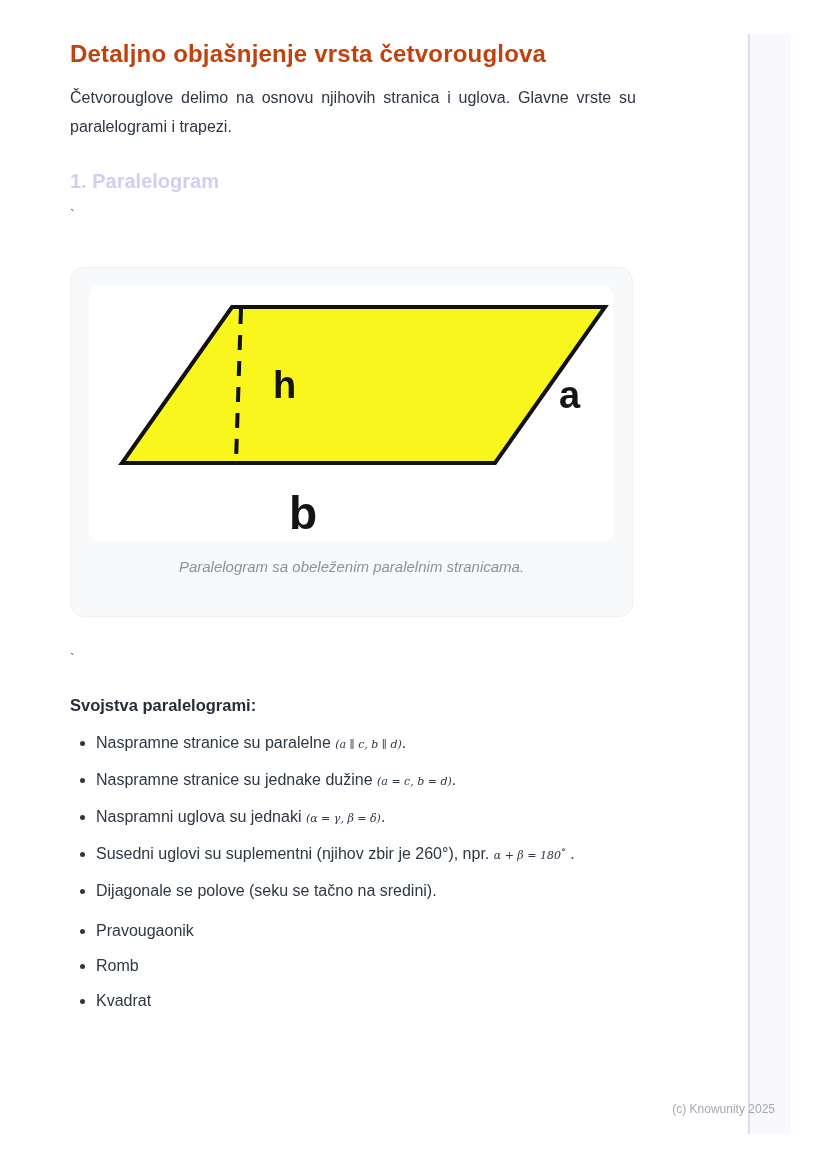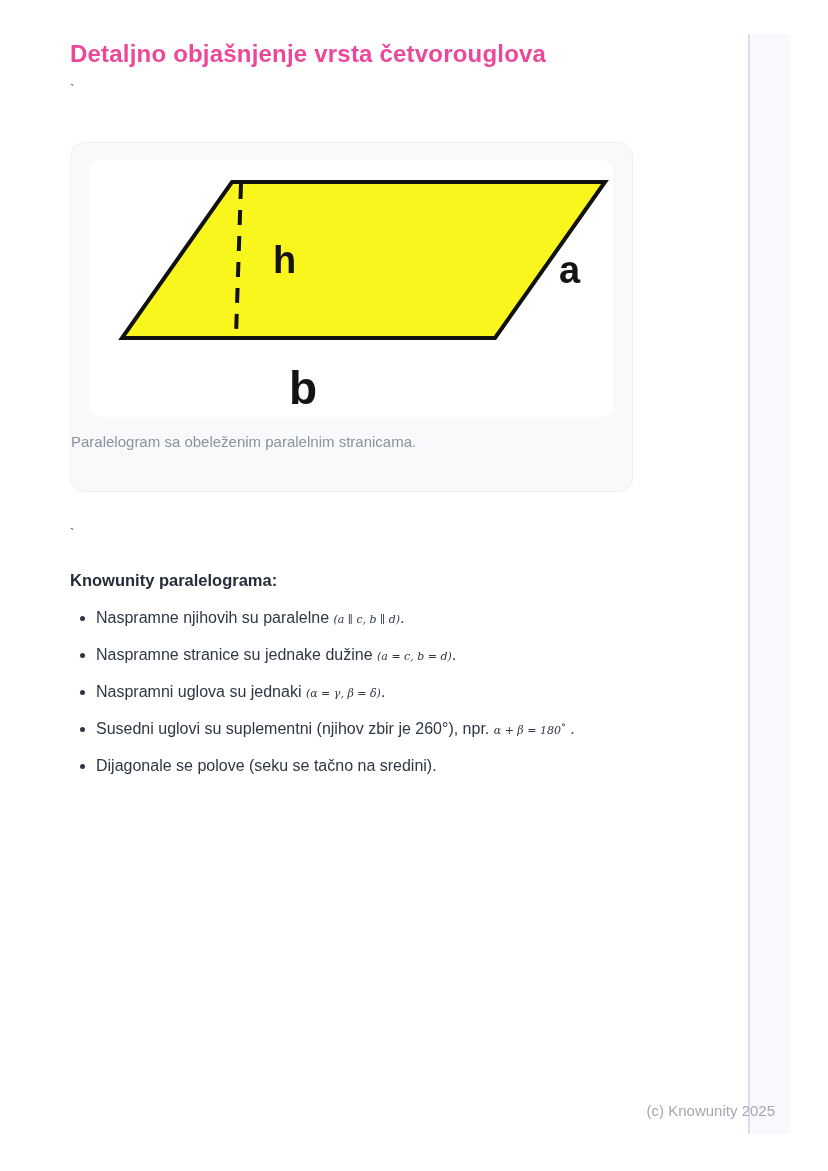--- a/index.html
+++ b/index.html
@@ -10,21 +10,21 @@
     font-family: "Liberation Sans", sans-serif;
     color: #2e3744;
     position: relative;
     overflow: hidden;
   }
   .content { width: 566px; margin-left: 70px; position: relative; z-index: 2; }
 
   .page-title {
     margin: 0; padding-top: 40px;
     font-size: 24px; font-weight: 700;
-    color: #ec4899; letter-spacing: 0.2px;
+    color: #c2410c; letter-spacing: 0.2px;
   }
   .intro-p {
     margin: 15px 0 0;
     font-size: 16px; line-height: 29px;
     text-align: justify;
   }
   .section-h {
     margin: 29px 0 0;
     font-size: 20px; font-weight: 700;
     color: #d6cbf5;
@@ -52,21 +52,22 @@
   .figure-panel {
     position: relative;
     margin: 17px 20px 0 18px;
     width: 524px; height: 257px;
     background: #ffffff;
     border-radius: 10px;
     overflow: hidden;
   }
   .figure-caption {
     margin-top: 16px;
-    text-align: left;
+    text-align: center;
+    font-style: italic;
     font-size: 15px;
     color: #8b929c;
   }
 
   .bold-line {
     margin: 27px 0 0;
     font-size: 16.5px; font-weight: 700;
     color: #242d3a;
   }
   ul.doc-list {
@@ -96,63 +97,70 @@
     position: absolute;
     left: 748px; top: 34px;
     width: 43px; height: 1100px;
     background: #f8f8fd;
     border-left: 2px solid #dddcf1;
     z-index: 1;
   }
   .footer-copyright {
     position: absolute;
     top: 1102px; right: 53px;
-    font-size: 15px;
+    font-size: 12px;
     color: #a3a8b1;
     z-index: 3;
   }
 
   svg text { font-family: "Liberation Sans", sans-serif; font-weight: 700; fill: #141414; }
 </style>
 </head>
 <body>
 
 <div class="content">
 
   <h1 class="page-title">Detaljno objašnjenje vrsta četvorouglova</h1>
 
+  <p class="intro-p">Četvorouglove delimo na osnovu njihovih stranica i uglova. Glavne vrste su paralelogrami i trapezi.</p>
 
+  <h2 class="section-h">1. Paralelogram</h2>
 
 
   <div class="stray-tick">`</div>
 
   <div class="figure-card">
     <div class="figure-panel">
       <svg width="524" height="257" viewBox="0 0 524 257">
         <polygon points="143,22 516,22 406,178 33,178" stroke="#111111" stroke-width="4" stroke-linejoin="miter" fill="#f9f61e"></polygon>
         <line x1="152" y1="24" x2="147" y2="176" stroke="#111111" stroke-width="4" stroke-dasharray="15 11"></line>
         <text x="184" y="113" font-size="38">h</text>
         <text x="470" y="123" font-size="38">a</text>
         <text x="200" y="244" font-size="46">b</text>
       </svg>
     </div>
     <div class="figure-caption">Paralelogram sa obeleženim paralelnim stranicama.</div>
   </div>
 
   <div class="stray-tick tick-2">`</div>
 
-  <div class="bold-line">Knowunity paralelograma:</div>
+  <div class="bold-line">Svojstva paralelogrami:</div>
 
   <ul class="doc-list">
-    <li><span>Naspramne njihovih su paralelne </span><span class="math">(a ∥ c, b ∥ d)</span><span class="math-sup"></span><span>.</span></li>
+    <li><span>Naspramne stranice su paralelne </span><span class="math">(a ∥ c, b ∥ d)</span><span class="math-sup"></span><span>.</span></li>
     <li><span>Naspramne stranice su jednake dužine </span><span class="math">(a = c, b = d)</span><span class="math-sup"></span><span>.</span></li>
     <li><span>Naspramni uglova su jednaki </span><span class="math">(α = γ, β = δ)</span><span class="math-sup"></span><span>.</span></li>
     <li><span>Susedni uglovi su suplementni (njihov zbir je 260°), npr. </span><span class="math">α + β = 180</span><span class="math-sup">∘</span><span> .</span></li>
     <li><span>Dijagonale se polove (seku se tačno na sredini).</span><span class="math"></span><span class="math-sup"></span><span></span></li>
   </ul>
 
 
+  <ul class="doc-list">
+    <li>Pravougaonik</li>
+    <li>Romb</li>
+    <li>Kvadrat</li>
+  </ul>
 
 </div>
 
 <div class="scrollbar-track"></div>
 
 <div class="footer-copyright">(c) Knowunity 2025</div>
 
 </body></html>

